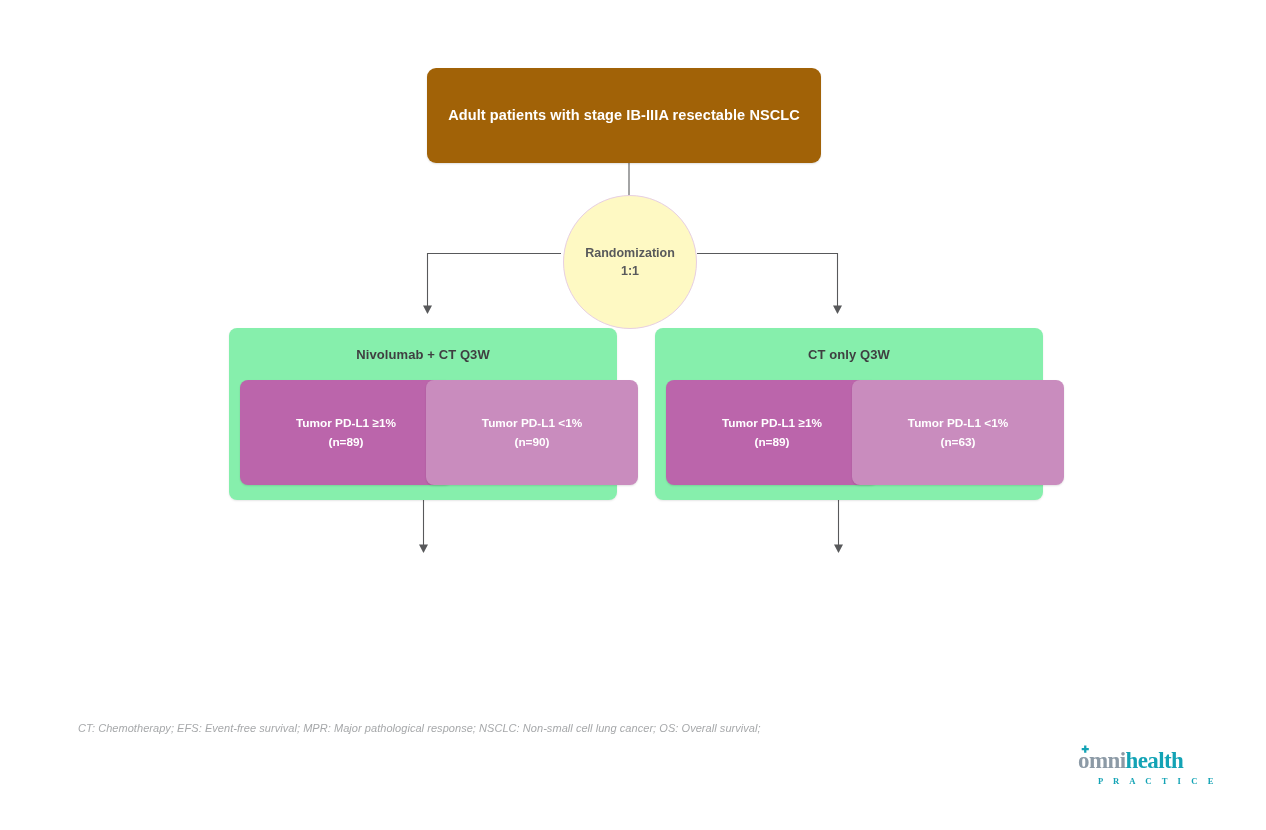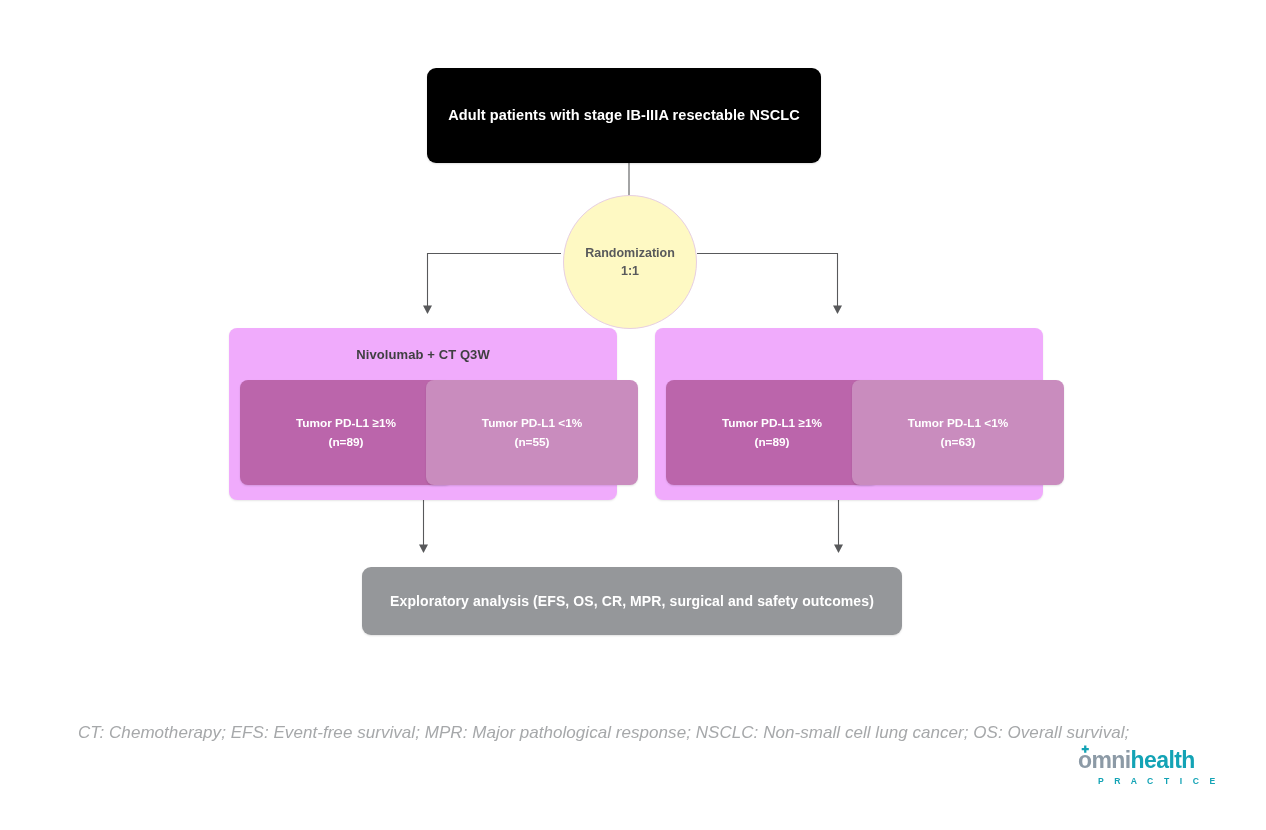--- a/index.html
+++ b/index.html
@@ -42,21 +42,21 @@
     justify-content: center;
     text-align: center;
   }
 
   
   .box-top {
     left: 427px;
     top: 68px;
     width: 394px;
     height: 95px;
-    background: #000000;
+    background: #a16207;
     color: #ffffff;
     font-size: 14.5px;
     font-weight: bold;
     line-height: 1.5;
     letter-spacing: .1px;
     box-shadow: 0 1px 2px rgba(0,0,0,.13);
   }
 
   
   .circle-rand {
@@ -79,21 +79,21 @@
     z-index: 3;
   }
 
   
   .arm {
     position: absolute;
     box-sizing: border-box;
     top: 328px;
     width: 388px;
     height: 172px;
-    background: #f0abfc;
+    background: #86efac;
     border-radius: 8px;
     box-shadow: 0 1px 2px rgba(0,0,0,.10);
   }
   .arm-left  { left: 229px; }
   .arm-right { left: 655px; }
 
   .arm-title {
     position: absolute;
     top: 19px;
     left: 0;
@@ -139,34 +139,35 @@
     box-shadow: 0 1px 2px rgba(0,0,0,.12);
   }
 
   
   .footnote {
     position: absolute;
     left: 78px;
     top: 720px;
     width: 880px;
     color: #a6a8aa;
-    font-size: 17px;
+    font-size: 11px;
     font-style: italic;
     line-height: 1.55;
     letter-spacing: .05px;
   }
   .footnote div { white-space: nowrap; }
 
   
   .logo {
     position: absolute;
     left: 1078px;
     top: 749px;
     width: 145px;
     height: 42px;
+    font-family: Liberation Serif, serif;
   }
   .logo-word {
     position: absolute;
     left: 0;
     top: 0;
     font-size: 23px;
     font-weight: bold;
     letter-spacing: -.6px;
     line-height: 1;
     white-space: nowrap;
@@ -235,45 +236,43 @@
     <div class="subbox subbox-a">
       <div>
         <div>Tumor PD-L1 ≥1%</div>
         <div>(n=89)</div>
       </div>
     </div>
 
     <div class="subbox subbox-b">
       <div>
         <div>Tumor PD-L1 &lt;1%</div>
-        <div>(n=55)</div>
+        <div>(n=90)</div>
       </div>
     </div>
   </div>
 
   <div class="arm arm-right">
+    <div class="arm-title">CT only Q3W</div>
 
     <div class="subbox subbox-a">
       <div>
         <div>Tumor PD-L1 ≥1%</div>
         <div>(n=89)</div>
       </div>
     </div>
 
     <div class="subbox subbox-b">
       <div>
         <div>Tumor PD-L1 &lt;1%</div>
         <div>(n=63)</div>
       </div>
     </div>
   </div>
 
-  <div class="node box-bottom">
-    <span>Exploratory analysis (EFS, OS, CR, MPR, surgical and safety outcomes)</span>
-  </div>
 
   <div class="footnote">
     <div>CT: Chemotherapy; EFS: Event-free survival; MPR: Major pathological response; NSCLC: Non-small cell lung cancer; OS: Overall survival;</div>
   </div>
 
   <div class="logo">
     <svg class="logo-mark" viewBox="0 0 16 16" width="16" height="16">
       <path d="M6.1 0.6 H8.4 V3.0 H10.8 V5.3 H8.4 V7.7 H6.1 V5.3 H3.7 V3.0 H6.1 Z" fill="#13a3b5"></path>
     </svg>
     <div class="logo-word">

